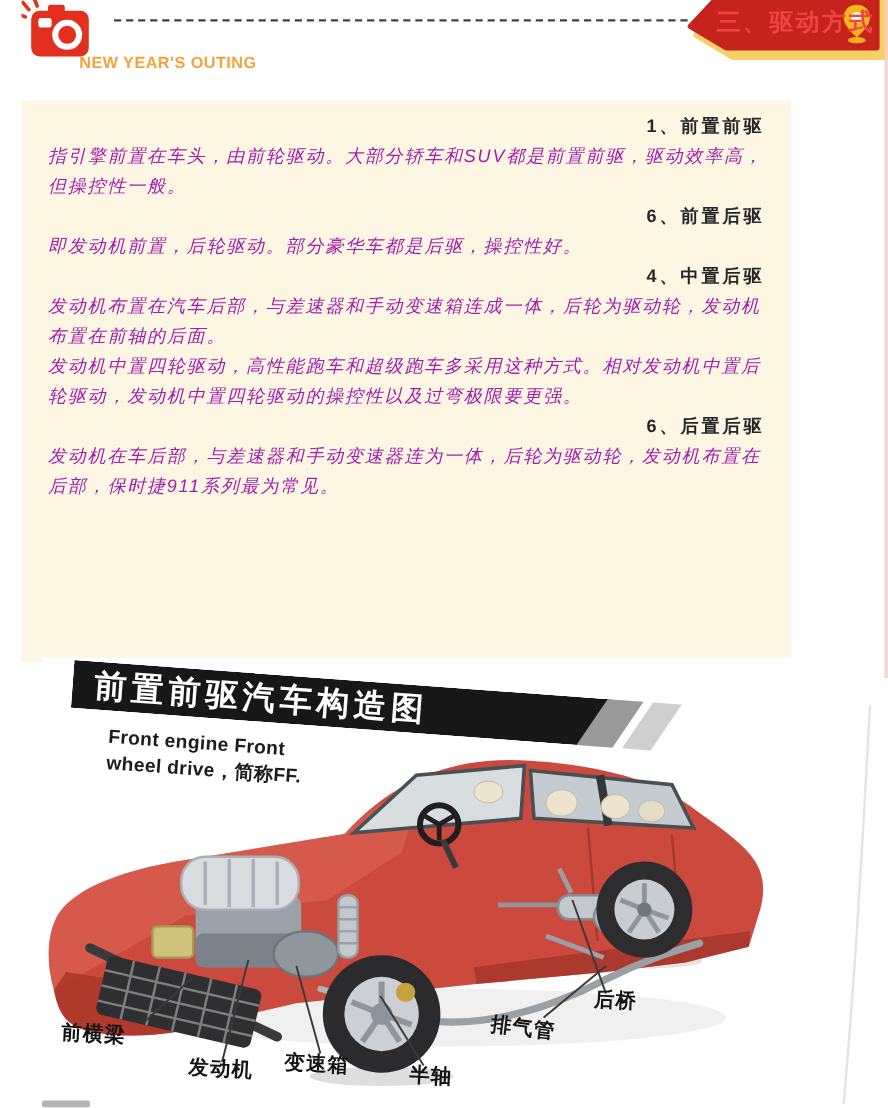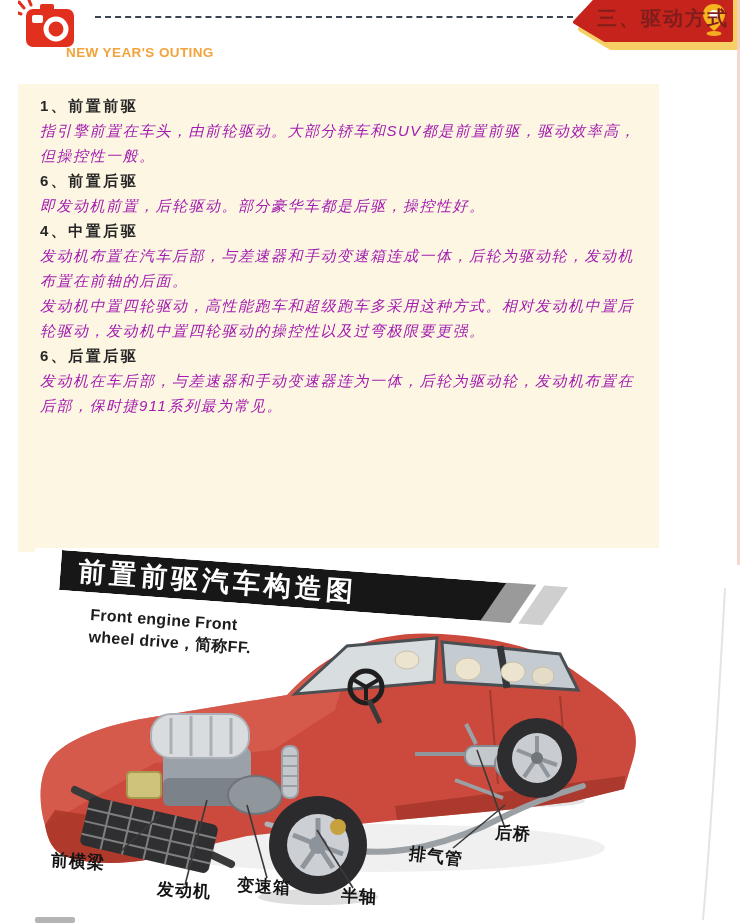--- a/index.html
+++ b/index.html
@@ -7,27 +7,27 @@
     width:740px;height:923px;position:relative;overflow:hidden;
     background:#ffffff;
     font-family:"Liberation Sans", sans-serif;
   }
   
   .camera{position:absolute;left:18px;top:0;width:62px;height:52px;}
   .dash-line{position:absolute;left:95px;top:16px;width:478px;height:0;
     border-top:2px dashed #3b4352;}
   .ribbon-svg{position:absolute;left:565px;top:0;width:175px;height:60px;overflow:hidden;}
   .ribbon-label{position:absolute;left:597px;top:5px;width:120px;
-    color:#7f1d1d;font-weight:bold;font-size:20px;letter-spacing:2px;white-space:nowrap;}
+    color:#ef4444;font-weight:bold;font-size:20px;letter-spacing:2px;white-space:nowrap;}
   .subtitle{position:absolute;left:18px;top:45px;color:#F2A33B;font-weight:bold;
     font-size:13.5px;letter-spacing:.4px;margin-left:48px;}
   
   .panel{position:absolute;left:18px;top:84px;width:641px;height:468px;
     background:#FDF6E2;box-sizing:border-box;padding:9px 22px;overflow:hidden;}
-  .sec-h{margin:0;font-size:15px;line-height:25px;font-weight:bold;color:#262626;letter-spacing:2.5px;}
+  .sec-h{margin:0;font-size:15px;line-height:25px;font-weight:bold;color:#262626;letter-spacing:2.5px;text-align:right;}
   .sec-p{margin:0;font-size:15px;line-height:25px;color:#a21caf;letter-spacing:1.5px;font-style:italic;}
   
   .figure{position:absolute;left:35px;top:548px;width:700px;height:375px;background:#fff;overflow:hidden;}
   .black-banner{position:absolute;left:27px;top:2px;height:40px;display:flex;align-items:stretch;
     transform:rotate(4.2deg);transform-origin:left top;}
   .bb-main{width:450px;background:#171717;color:#fff;font-weight:bold;font-size:27px;
     line-height:40px;letter-spacing:4px;padding-left:18px;box-sizing:border-box;white-space:nowrap;
     clip-path:polygon(0 0,100% 0,94% 100%,0 100%);}
   .bb-stripe1{width:30px;background:#9a9a9a;transform:skewX(-30deg);margin-left:-16px;}
   .bb-stripe2{width:24px;background:#cfcfcf;transform:skewX(-30deg);margin-left:8px;}

